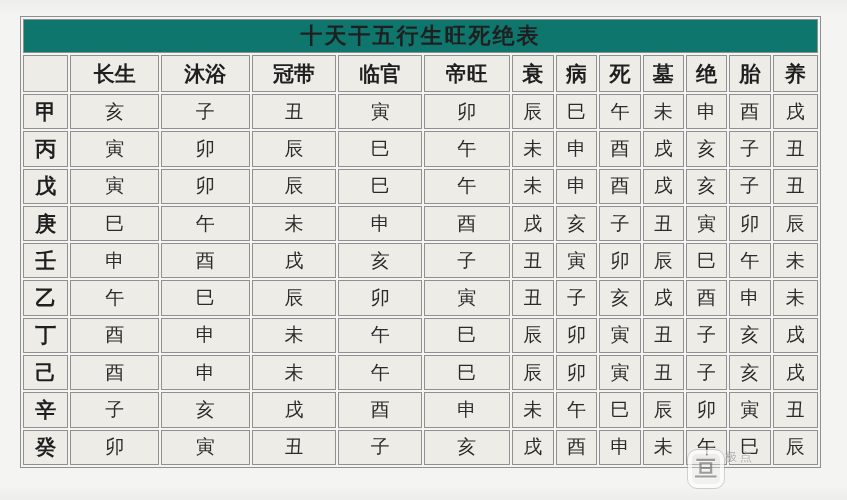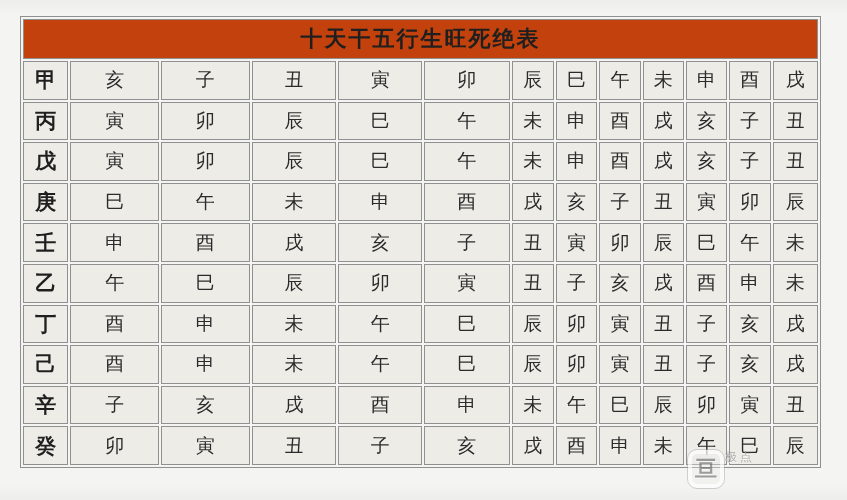--- a/index.html
+++ b/index.html
@@ -27,25 +27,25 @@
   table.stems th, table.stems td {
     border: 1px solid #909090;
     background: #edece7;
     text-align: center;
     vertical-align: middle;
     color: #1f1f1f;
     overflow: hidden;
     white-space: nowrap;
   }
   tr.title-row td {
-    height: 40px;
+    height: 34px;
     font-size: 22px;
     font-weight: bold;
     letter-spacing: 2px;
-    background: #c2410c;
+    background: #0f766e;
   }
   tr.header-row th {
     height: 37px;
     font-size: 21px;
     font-weight: bold;
   }
   tbody th.stem {
     font-size: 21px;
     font-weight: bold;
   }
@@ -103,20 +103,36 @@
         <col style="width:41px">
       <col style="width:41px">
         <col style="width:41px">
         <col style="width:41px">
       <col style="width:45px">
     </colgroup>
     <thead>
       <tr class="title-row">
         <td colspan="13">十天干五行生旺死绝表</td>
       </tr>
+      <tr class="header-row">
+        <th></th>
+
+      <th>长生</th>
+          <th>沐浴</th>
+          <th>冠带</th>
+          <th>临官</th>
+          <th>帝旺</th>
+          <th>衰</th>
+          <th>病</th>
+          <th>死</th>
+          <th>墓</th>
+          <th>绝</th>
+          <th>胎</th>
+          <th>养</th>
+        </tr>
     </thead>
     <tbody>
 
     <tr>
           <th class="stem">甲</th>
           <td class="branch">亥</td>
           <td class="branch">子</td>
           <td class="branch">丑</td>
           <td class="branch">寅</td>
           <td class="branch">卯</td>

